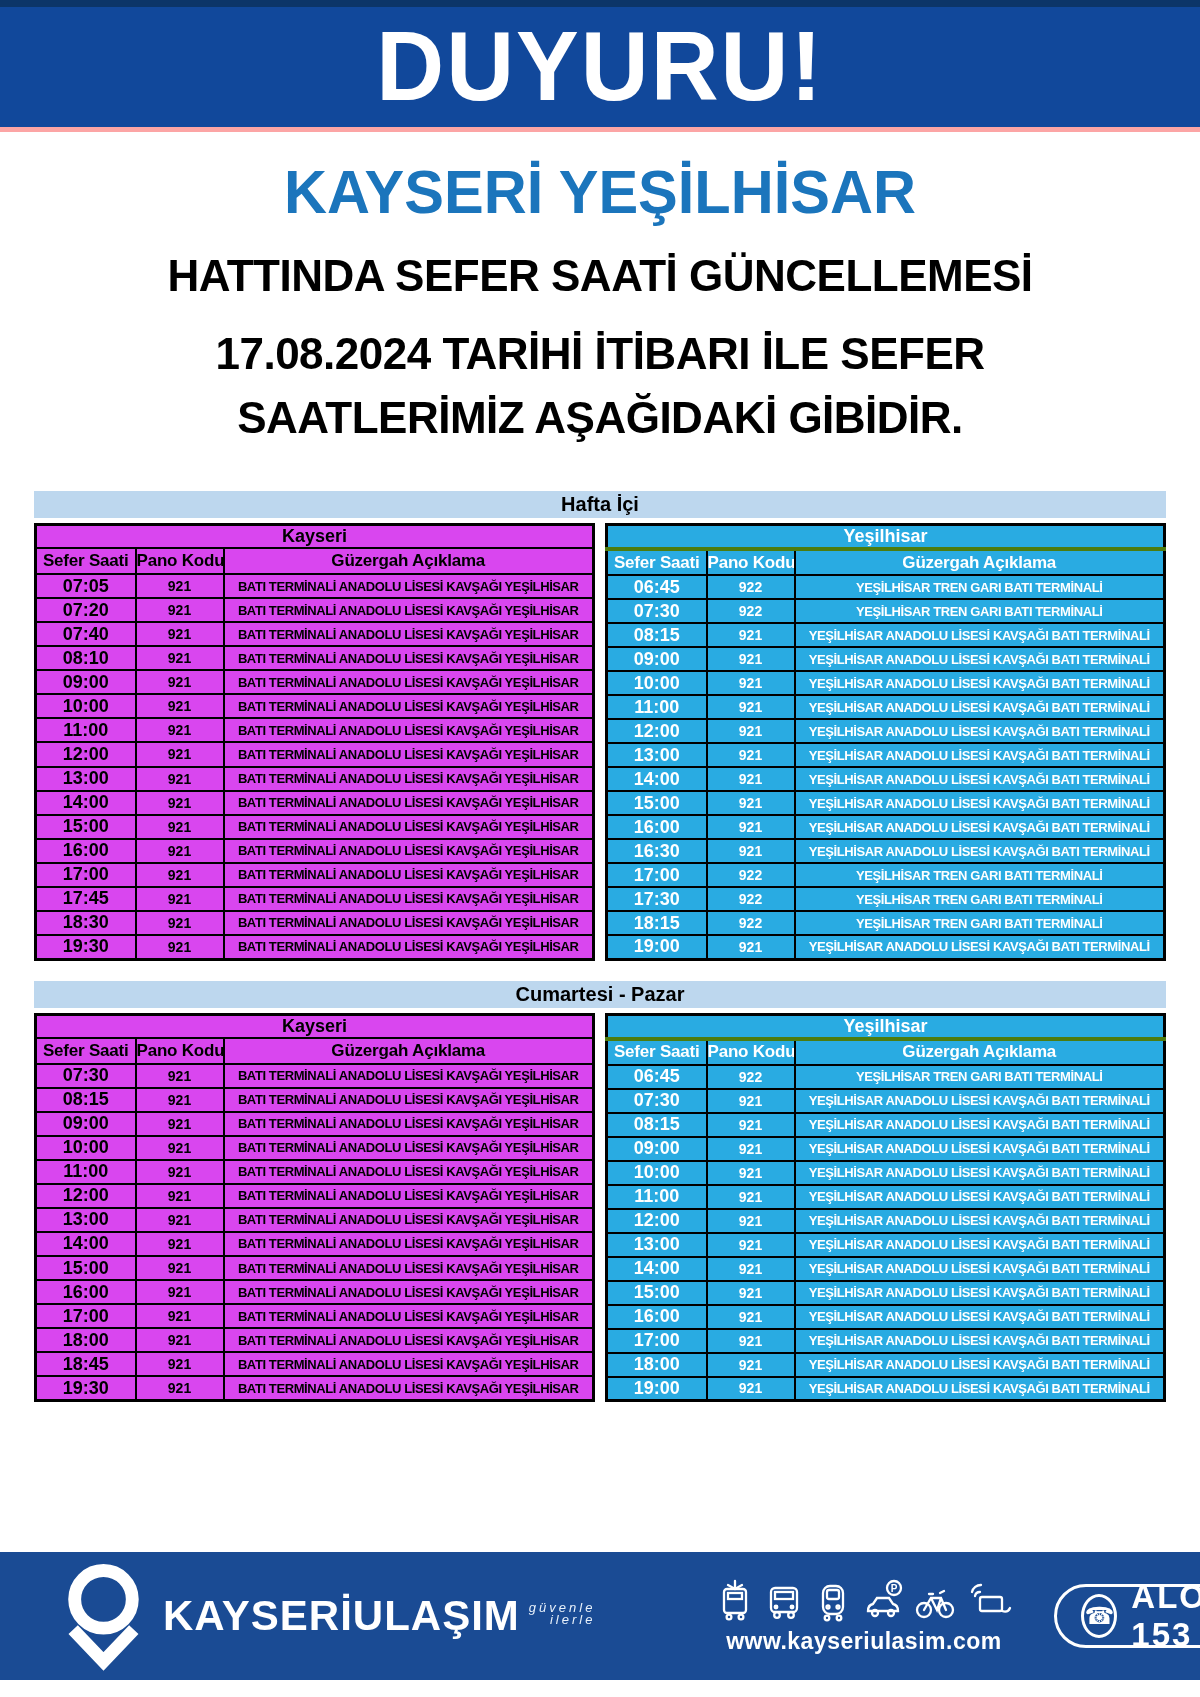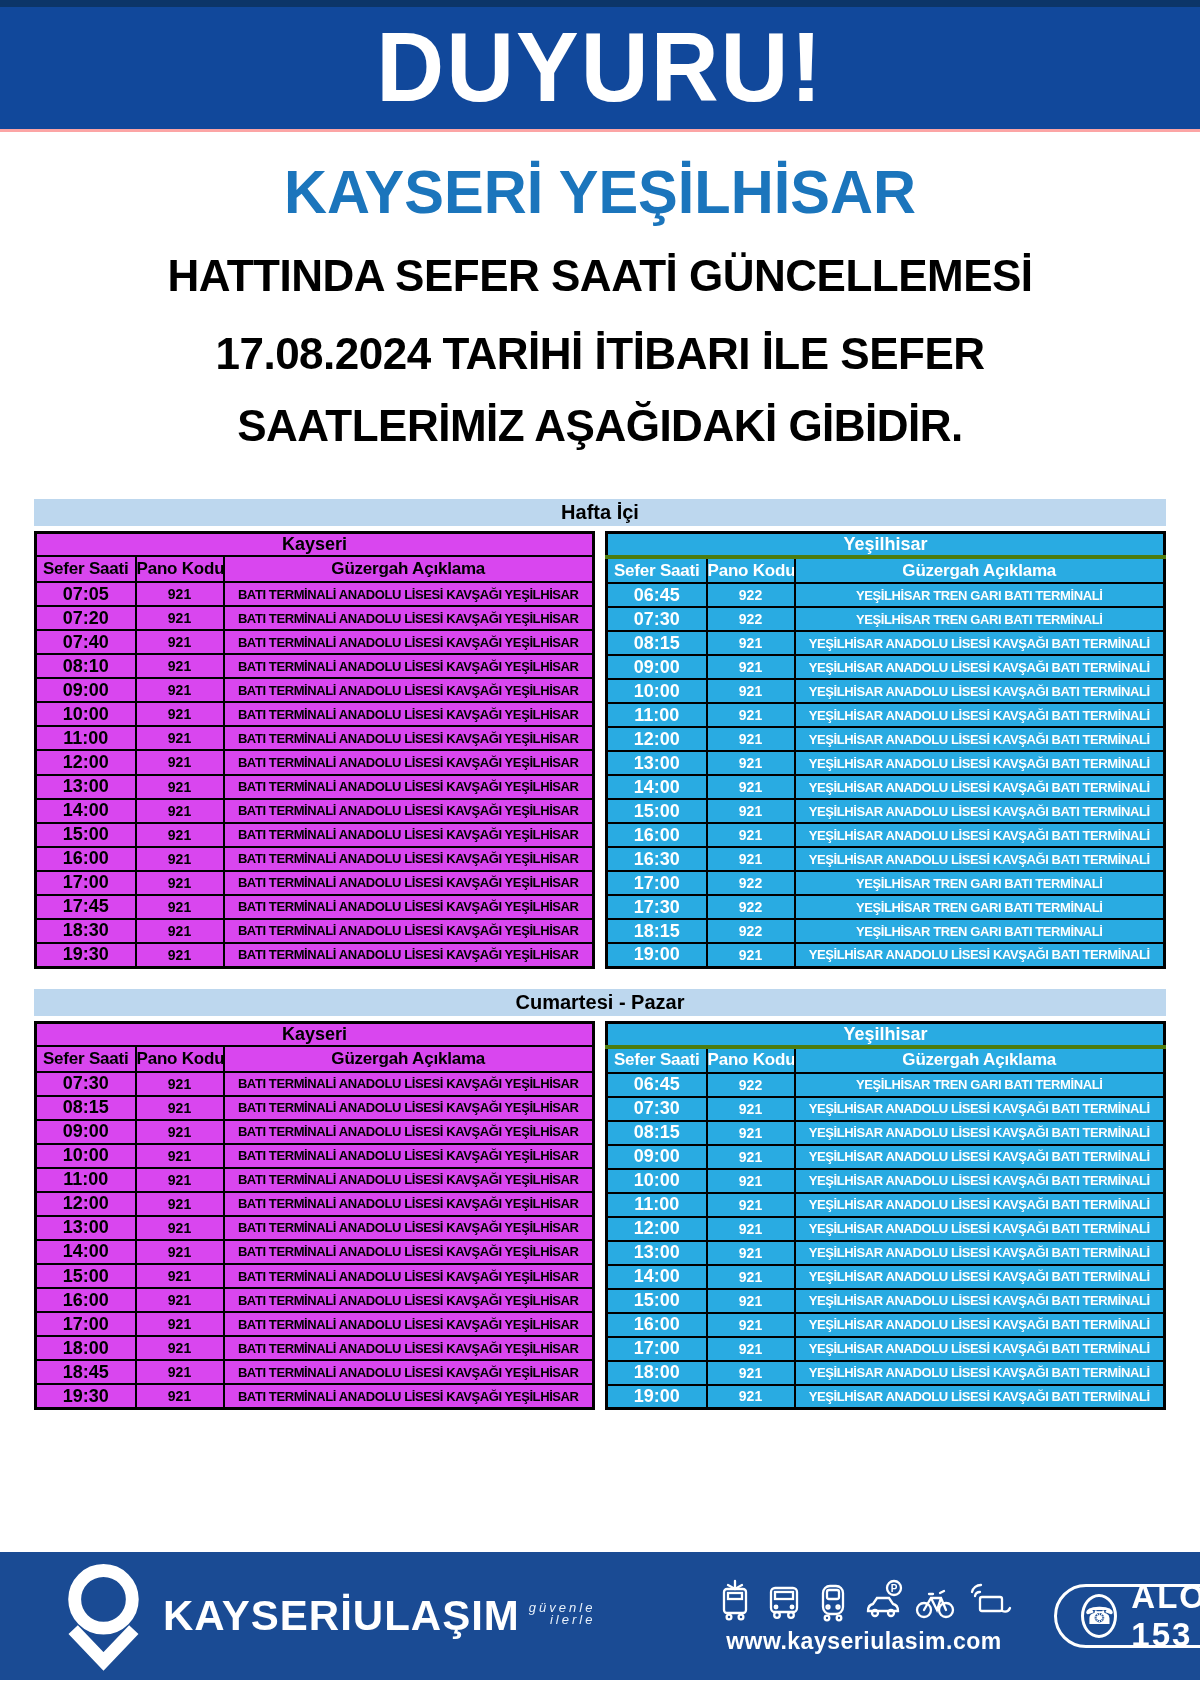--- a/index.html
+++ b/index.html
@@ -1,27 +1,27 @@
 <!DOCTYPE html>
 <html><head>
 <meta charset="utf-8">
 <style>
   * { margin:0; padding:0; box-sizing:border-box; }
   body { font-family:"Liberation Sans","DejaVu Sans",sans-serif; background:#e8e8e8; }
   .page { position:relative; width:1200px; height:1697px; margin:0 auto; background:#ffffff; overflow:hidden; }
 
   
   .topline { height:7px; background:#0c3568; }
-  .banner { height:125px; background:#11489b; display:flex; align-items:center; justify-content:center; border-bottom:3px solid #fca5a5; }
+  .banner { height:125px; background:#11489b; display:flex; align-items:center; justify-content:center; border-bottom:5px solid #fca5a5; }
   .banner h1 { color:#ffffff; font-size:94px; font-weight:bold; letter-spacing:2px; transform:scaleY(1.04); }
   .route-title { margin-top:24px; text-align:center; color:#1b75bc; font-size:62px; font-weight:bold; letter-spacing:0px; transform:scaleX(0.96); }
   .head-line { text-align:center; color:#000000; font-weight:bold; font-size:44px; letter-spacing:-0.5px; }
   .head-line.l1 { margin-top:24px; }
   .head-line.l2 { margin-top:28px; }
-  .head-line.l3 { margin-top:22px; }
+  .head-line.l3 { margin-top:14px; }
 
   
   #schedules { width:1132px; margin:48px auto 0; }
   .schedule + .schedule { margin-top:20px; }
   .schedule-title { background:#bdd7ee; height:27px; display:flex; align-items:center; justify-content:center;
                     font-size:20px; font-weight:bold; color:#000; }
   .schedule-tables { display:flex; gap:10px; margin-top:5px; }
   table.tt { border-collapse:collapse; width:561px; table-layout:fixed; border:3px solid #000; }
   table.tt th, table.tt td { border:2px solid #000; text-align:center; vertical-align:middle; overflow:hidden; white-space:nowrap; }
   table.tt .city { height:23px; font-size:18px; font-weight:bold; }

